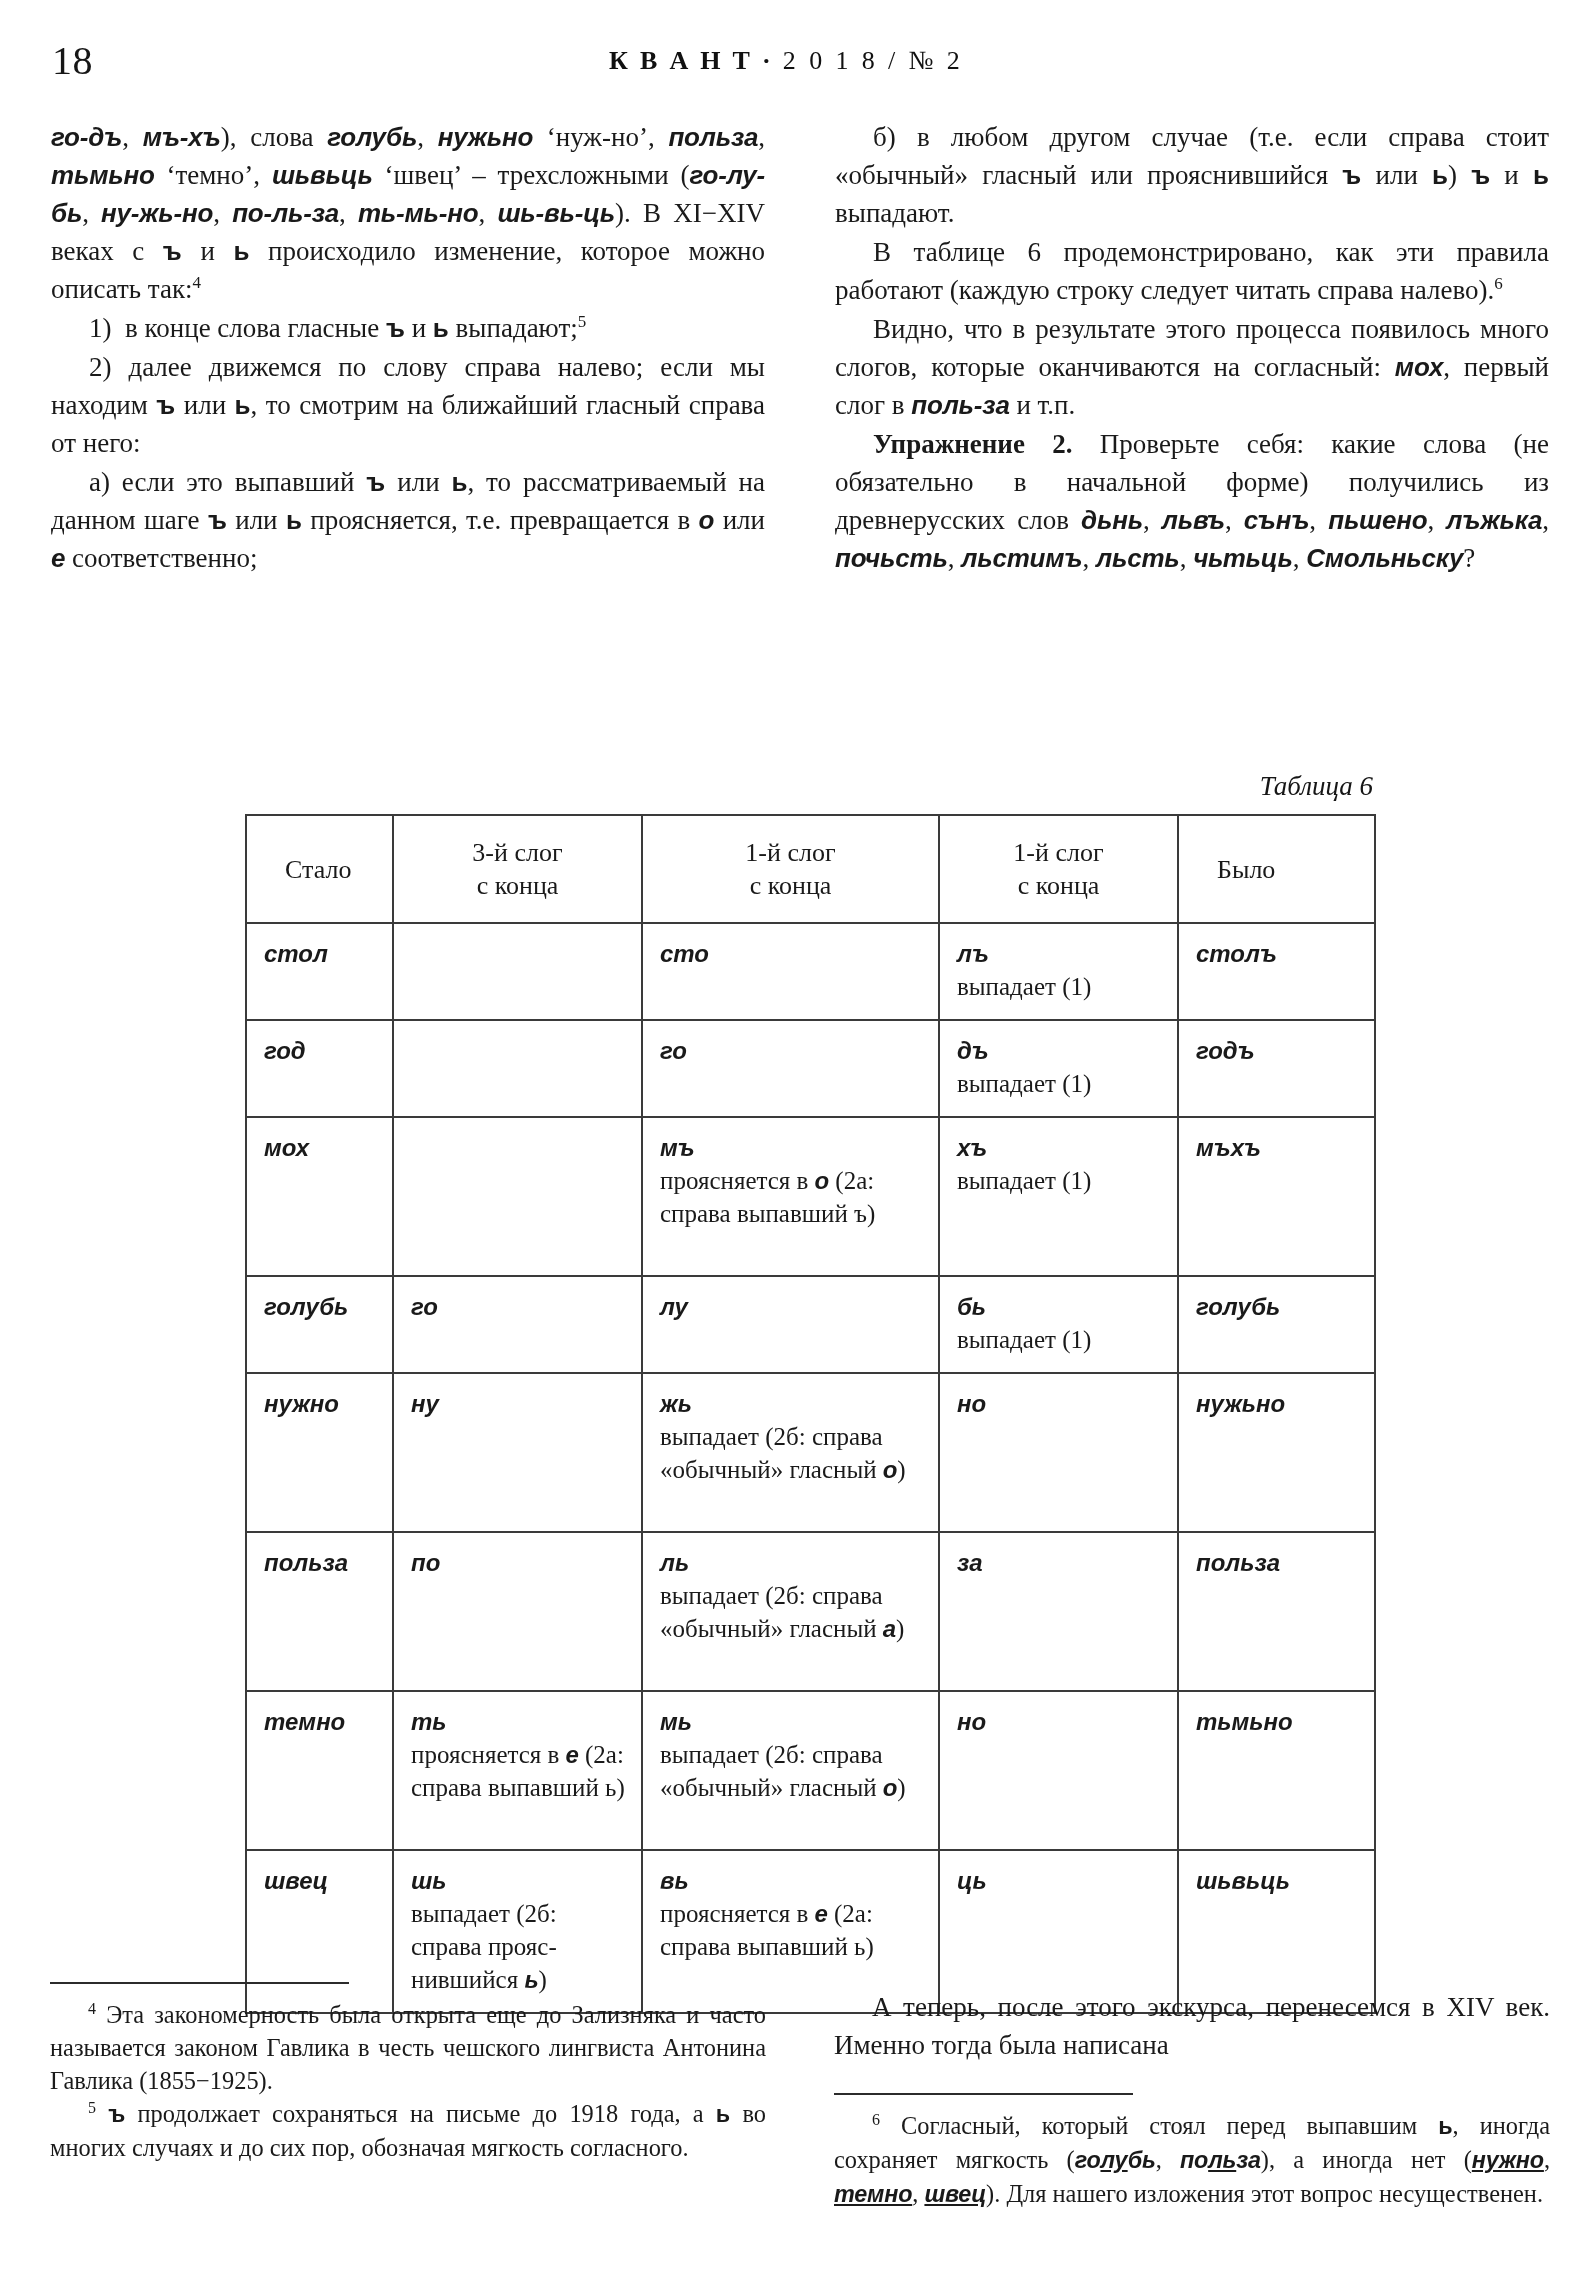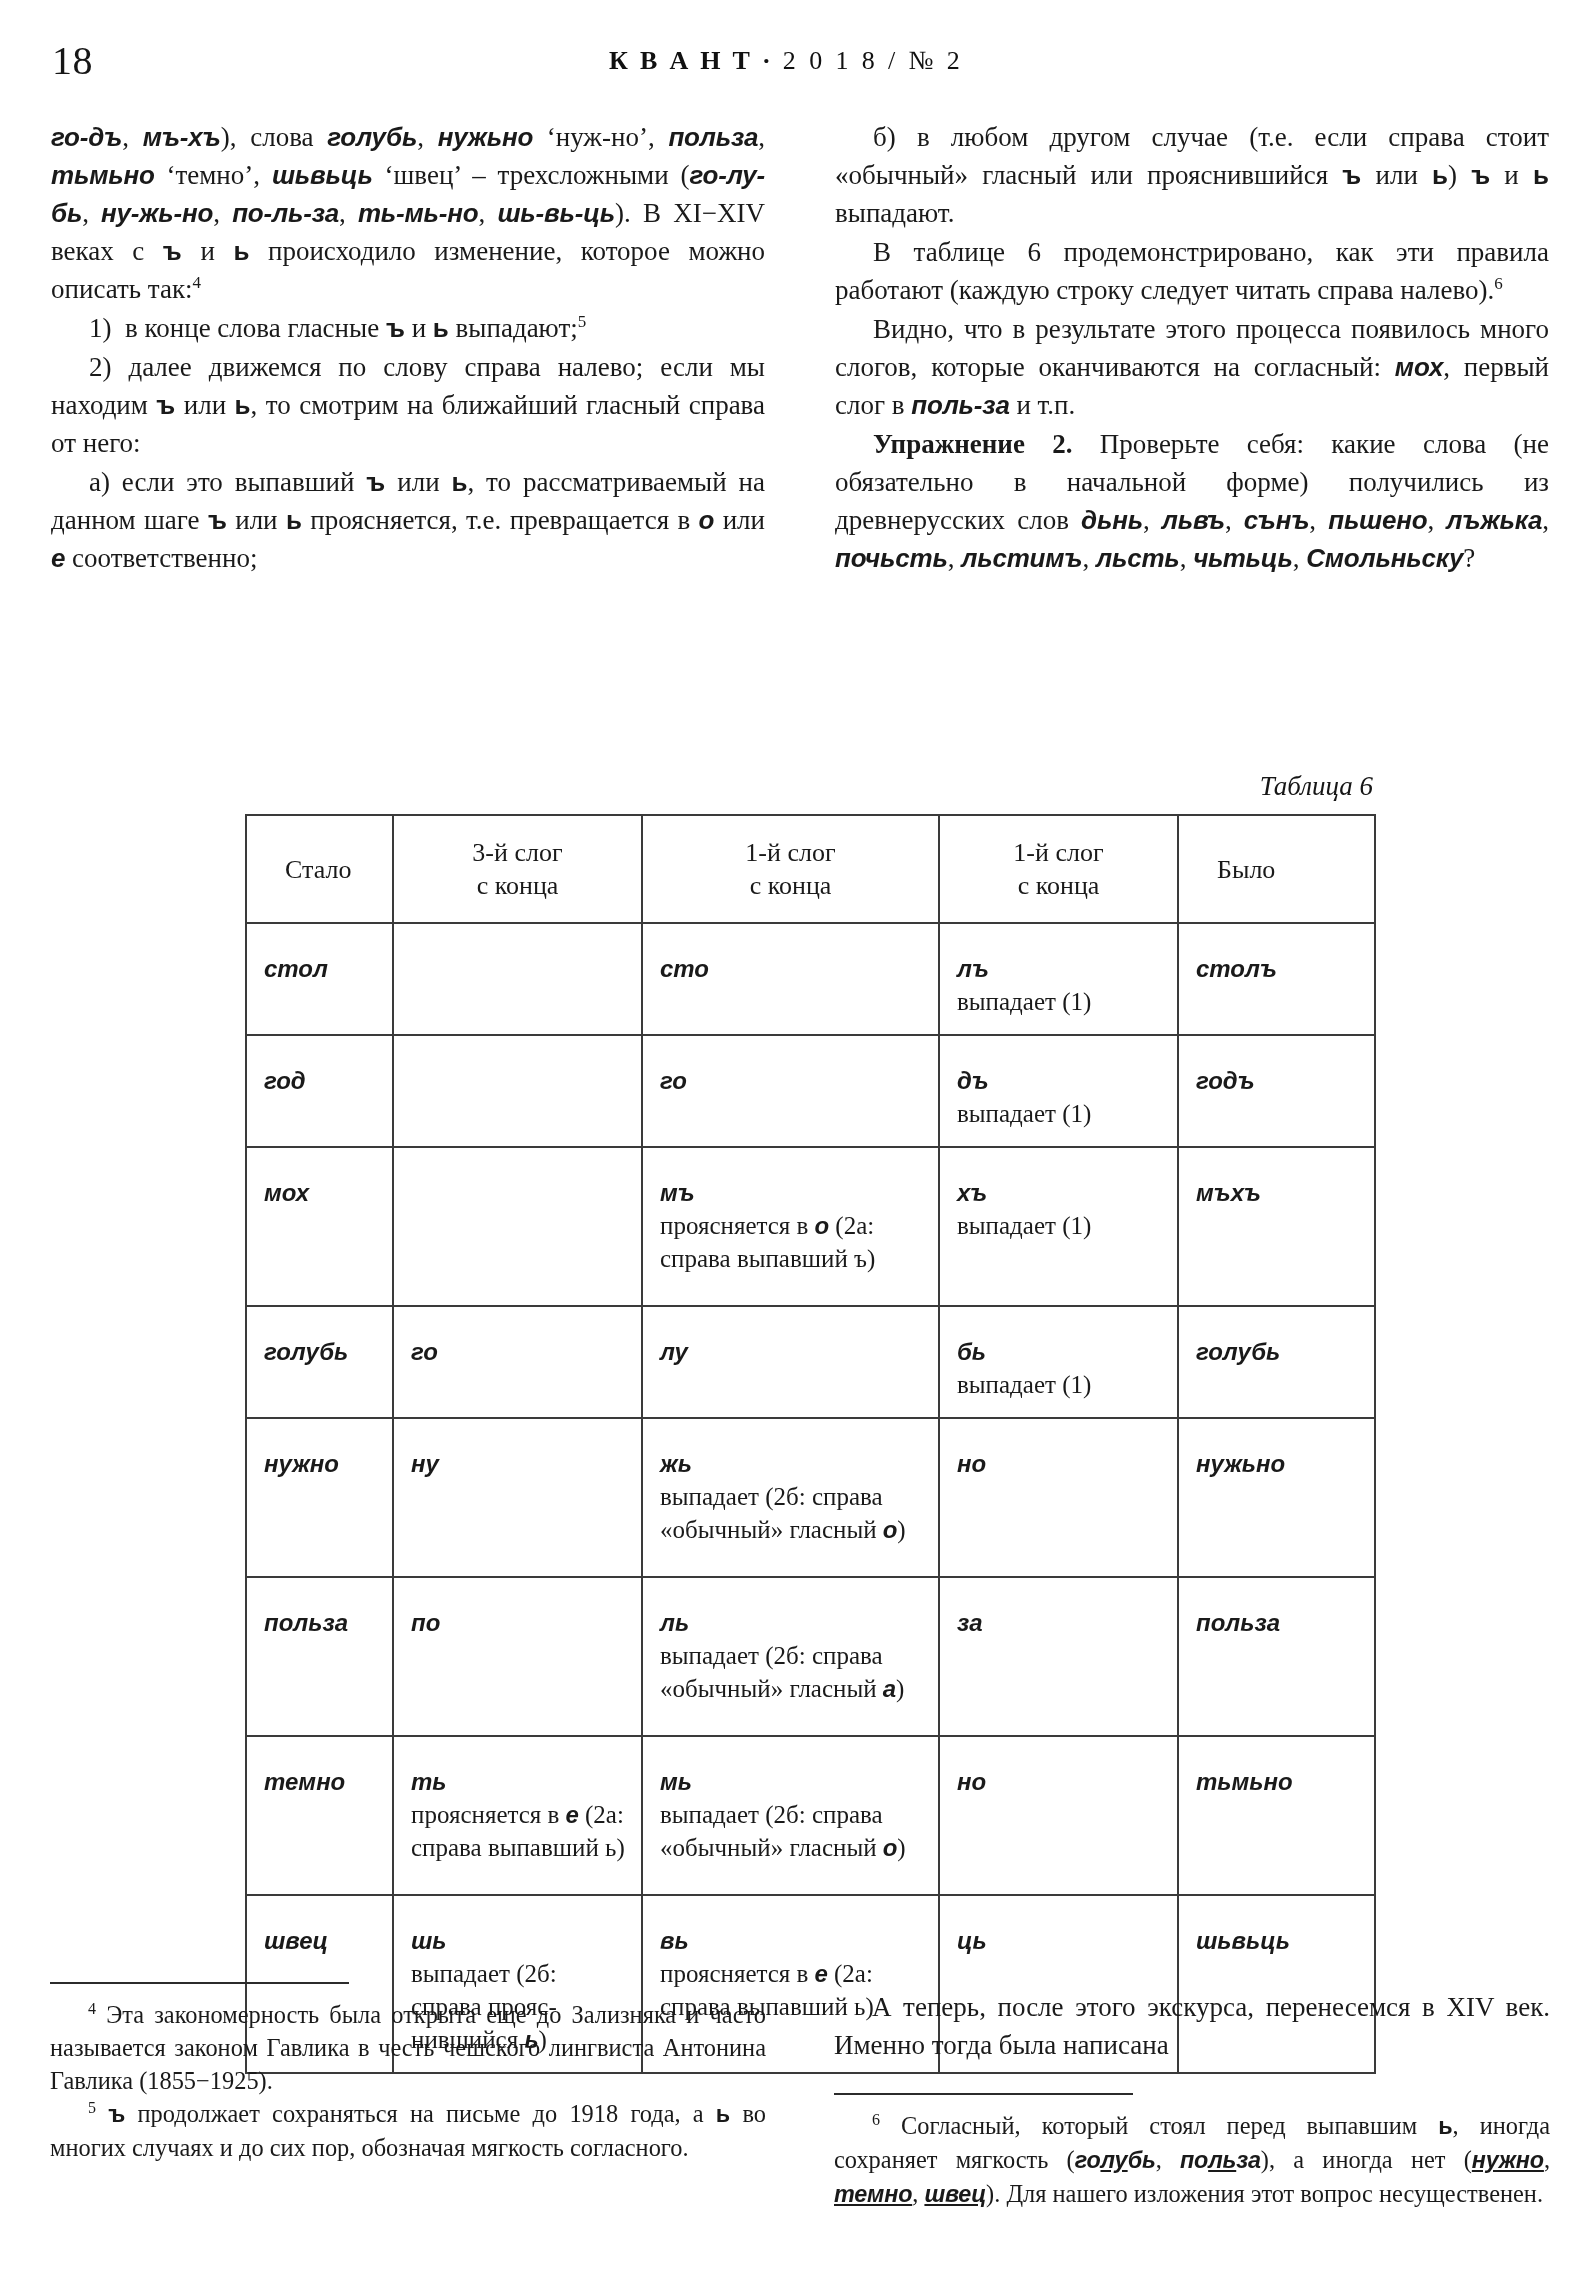--- a/index.html
+++ b/index.html
@@ -114,21 +114,21 @@
     width: 1128px;
   }
   table.t6 {
     border-collapse: collapse;
     width: 1128px;
     table-layout: fixed;
   }
   table.t6 td, table.t6 th {
     border: 2px solid #3a3a3a;
     vertical-align: top;
-    padding: 28px 14px 16px 17px;
+    padding: 13px 14px 16px 17px;
     font-size: 25px;
     line-height: 33px;
     font-weight: normal;
     text-align: left;
   }
   table.t6 thead th {
     text-align: center;
     vertical-align: middle;
     padding: 16px 10px;
     height: 74px;

